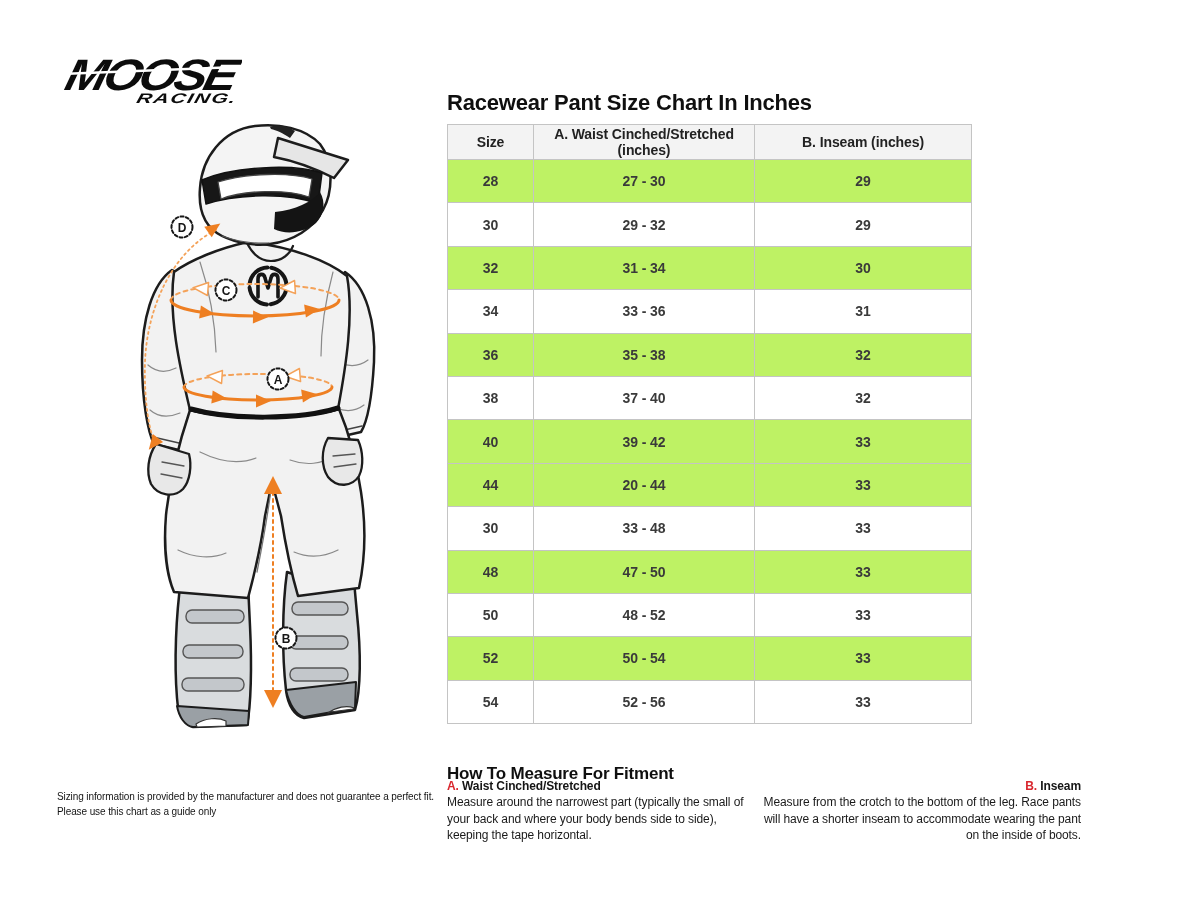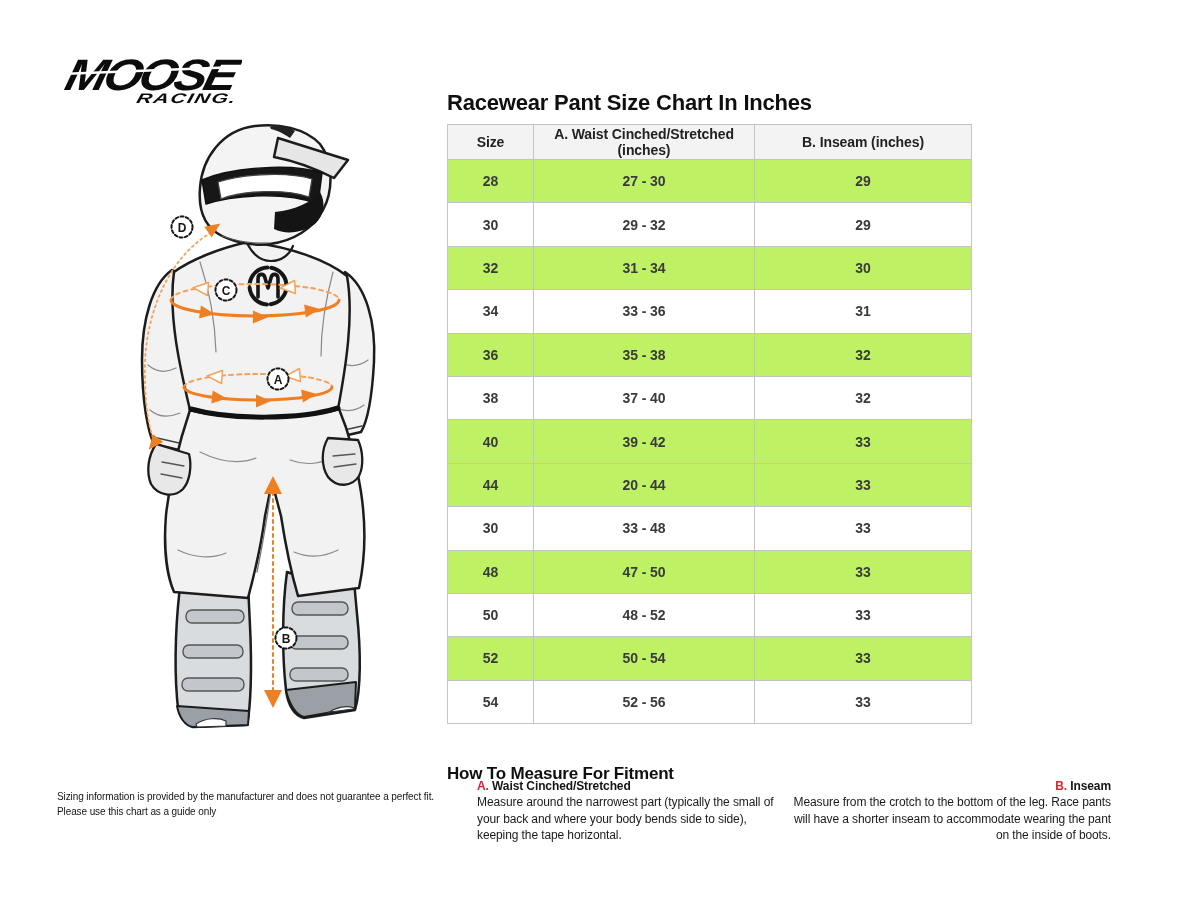--- a/index.html
+++ b/index.html
@@ -22,21 +22,21 @@
       font-size:14px;letter-spacing:-0.1px;}
   table.size-chart th{background:#f3f3f3;height:32px;font-weight:700;color:#222;}
   table.size-chart td{height:40.4px;font-weight:700;color:#3a3a3a;background:#fff;}
   table.size-chart tr.alt td{background:#bef264;}
   col.c-size{width:86px;} col.c-waist{width:221px;} col.c-inseam{width:217px;}
 
   
   .measure-title{position:absolute;left:447px;top:752px;font-size:17px;font-weight:700;
                  letter-spacing:-0.2px;color:#0f0f0f;margin-top:12px;}
   .measure-col{position:absolute;top:778px;font-size:12px;line-height:1.36;color:#1a1a1a;
-               letter-spacing:-0.1px;margin-left:30px;}
+               letter-spacing:-0.1px;}
   #measure-a{left:447px;width:308px;}
   #measure-b{left:751px;width:330px;text-align:right;}
   .measure-head{font-weight:700;color:#151515;}
   .measure-letter{color:#d9262d;font-weight:700;}
 
   
   .disclaimer{position:absolute;left:57px;top:790px;width:380px;font-size:10px;
               line-height:1.45;color:#151515;letter-spacing:-0.1px;}
 </style>
 </head>

